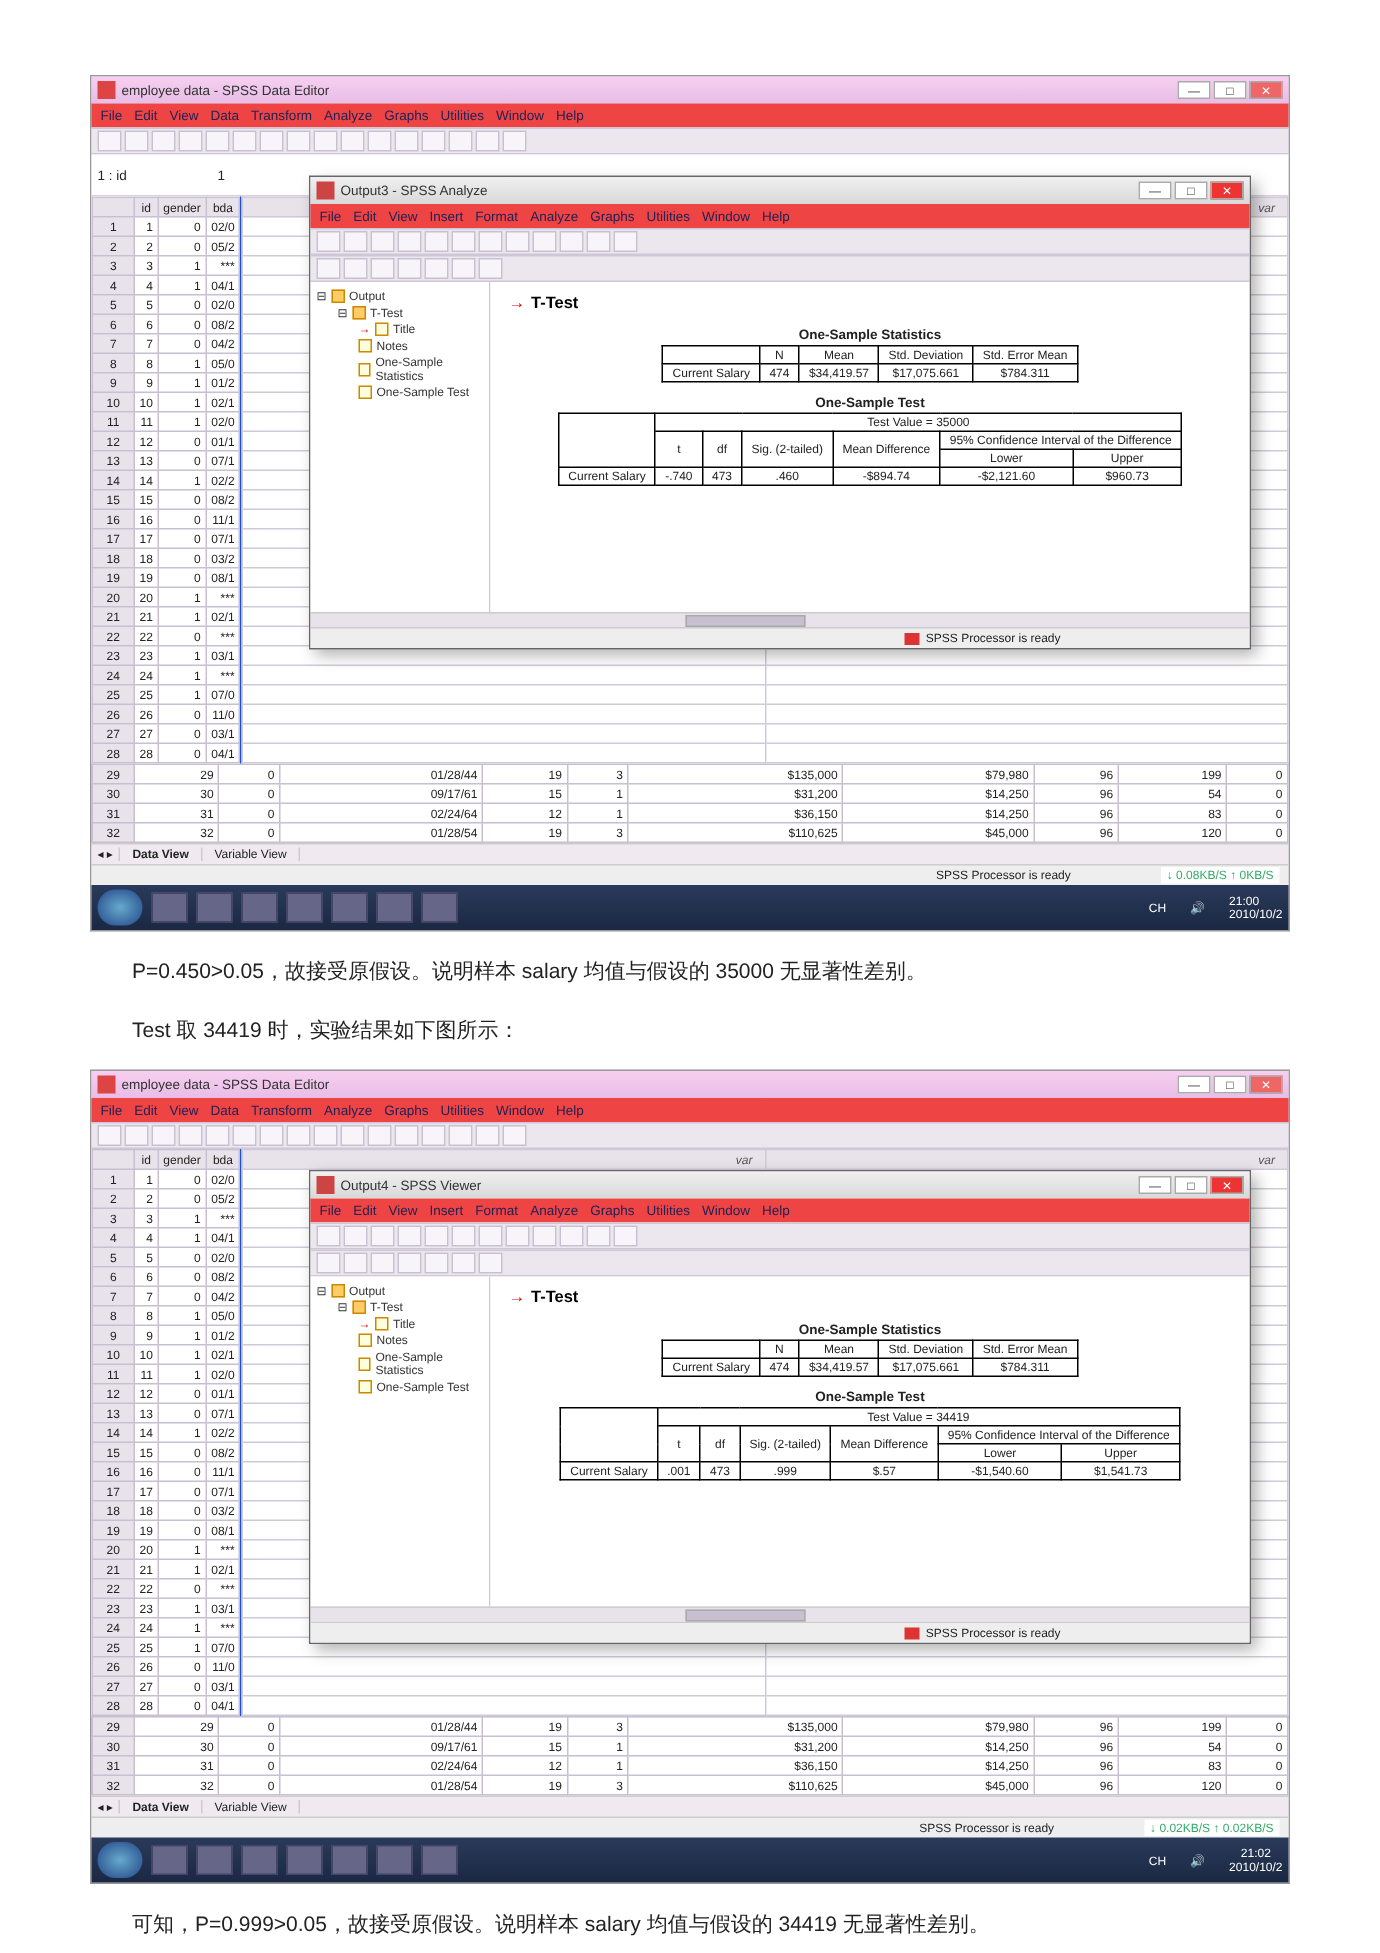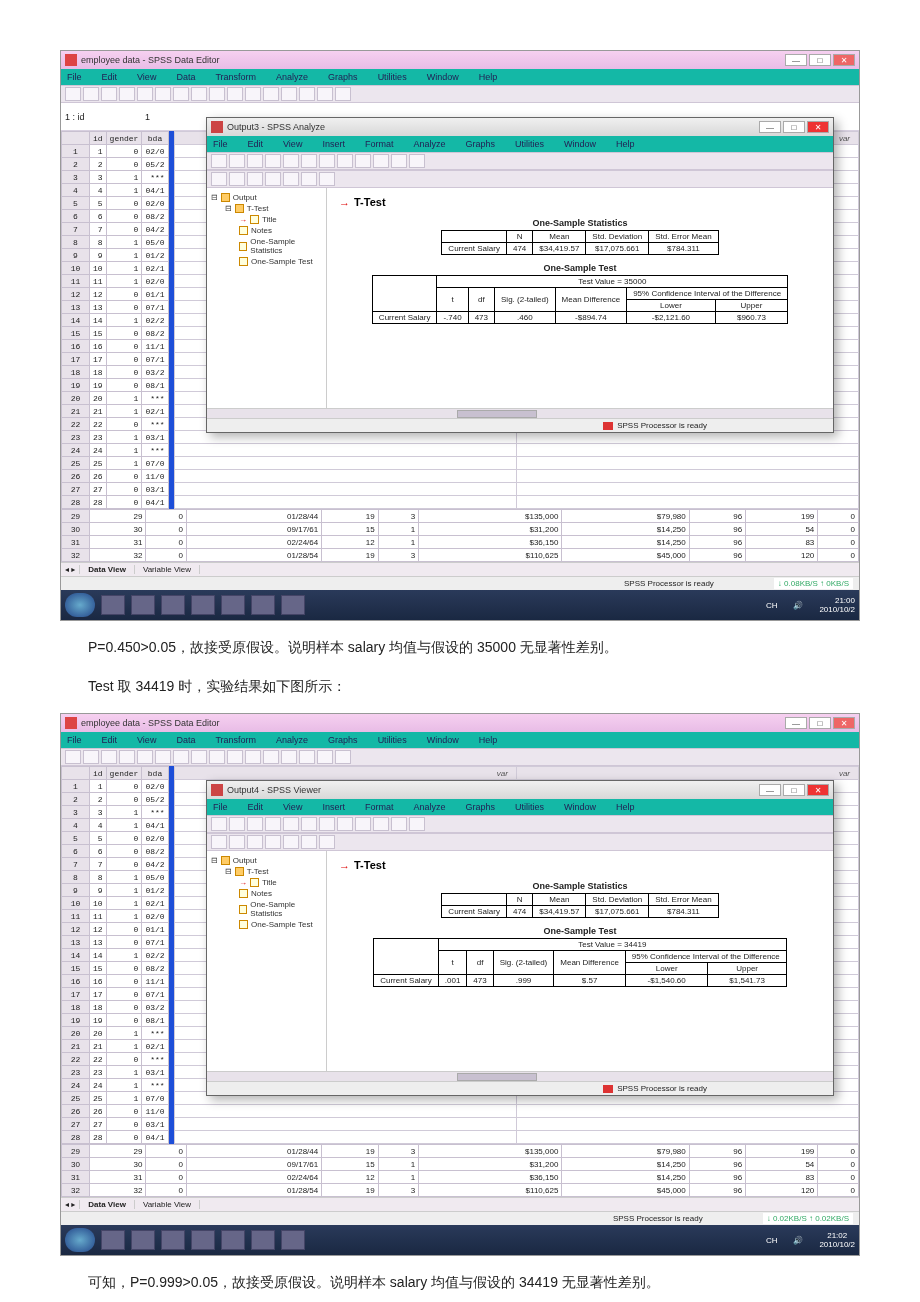--- a/index.html
+++ b/index.html
@@ -3,26 +3,26 @@
 <meta charset="utf-8">
 <style>
   * { box-sizing: border-box; margin: 0; padding: 0; }
   body { font-family: "Microsoft YaHei", Arial, sans-serif; font-size: 14px; color: #222; background: #fff; padding: 40px 60px; width: 920px; }
   .screenshot { border: 1px solid #999; margin: 10px 0; position: relative; font-size: 9px; background: #eae6f0; }
   .titlebar { background: linear-gradient(#f6d0f0, #e8bce6); height: 18px; display: flex; align-items: center; padding: 0 4px; font-size: 9px; color: #333; }
   .titlebar .icon { width: 12px; height: 12px; background: #d44; margin-right: 4px; display: inline-block; }
   .titlebar .spacer { flex: 1; }
   .winbtn { width: 22px; height: 12px; background: #fff; margin-left: 2px; border: 1px solid #aaa; display: inline-flex; align-items: center; justify-content: center; font-size: 8px; }
   .winbtn.cl { background: #e66; color: #fff; }
-  .menubar { background: #14b8a6; height: 16px; display: flex; align-items: center; padding: 0 6px; font-size: 9px; color: #225; gap: 20px; }
+  .menubar { background: #ef4444; height: 16px; display: flex; align-items: center; padding: 0 6px; font-size: 9px; color: #225; gap: 8px; }
   .toolbar { background: #ece6ee; height: 18px; display: flex; align-items: center; padding: 0 4px; gap: 2px; border-top: 1px solid #cfc6d6; border-bottom: 1px solid #cfc6d6; }
   .tb-btn { width: 16px; height: 14px; background: #f8f5fa; border: 1px solid #c8c0d0; }
   .cellrow { background: #fff; height: 28px; display: flex; align-items: center; padding: 0 4px; font-size: 9px; border-bottom: 1px solid #d8d0e0; }
   .editor-body { display: flex; background: #fff; }
-  .grid-wrap { overflow: hidden; border-right: 5px solid #1d4ed8; font-family: Liberation Mono, monospace; }
+  .grid-wrap { overflow: hidden; border-right: 1px solid #1d4ed8; }
   table.grid { border-collapse: collapse; font-size: 8px; }
   table.grid th, table.grid td { border: 1px solid #c8c0d0; padding: 1px 3px; text-align: right; height: 13px; }
   table.grid th { background: #e8e2ea; font-weight: normal; text-align: center; }
   table.grid td { background: #fff; }
   .rowhdr { background: #e8e2ea !important; text-align: center !important; width: 28px; }
   .viewer { position: absolute; left: 145px; top: 66px; right: 25px; background: #fff; border: 1px solid #666; box-shadow: 4px 4px 10px rgba(0,0,0,0.3); }
   .viewer .titlebar { background: linear-gradient(#f0f0f0, #d8d8d8); }
   .viewer .winbtn.cl { background: #e33; color: #fff; }
   .vbody { display: flex; height: 220px; }
   .tree { width: 120px; border-right: 1px solid #ccc; background: #fff; padding: 4px; font-size: 8px; color: #333; }
@@ -482,21 +482,21 @@
     <div class="taskicon"></div>
     <div class="taskicon"></div>
     <div class="taskicon"></div>
     <div class="taskicon"></div>
     <div class="taskicon"></div>
     <div class="taskicon"></div>
     <div class="taskicon"></div>
     <div class="tray">
       <span>CH</span>
         <span>🔊</span>
-      <div style="text-align:right">
+      <div style="">
         <div>21:00</div>
         <div>2010/10/2</div>
       </div>
     </div>
   </div>
 
   <div class="viewer">
     <div class="titlebar">
       <span class="icon" style="background:#c44"></span>
       <span>Output3 - SPSS Analyze</span>

